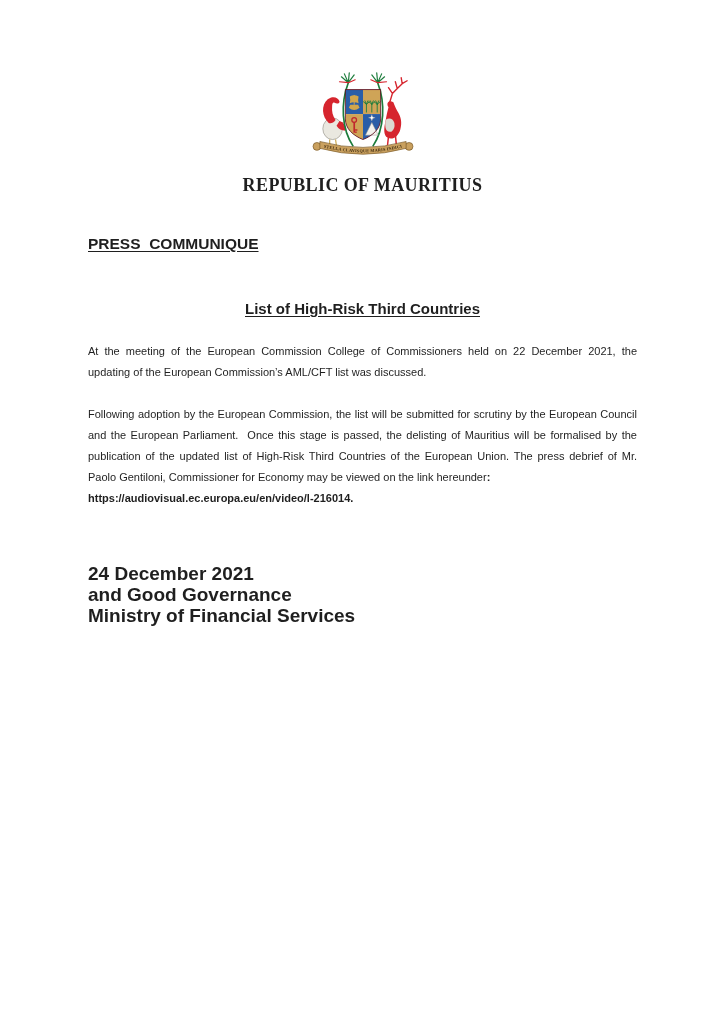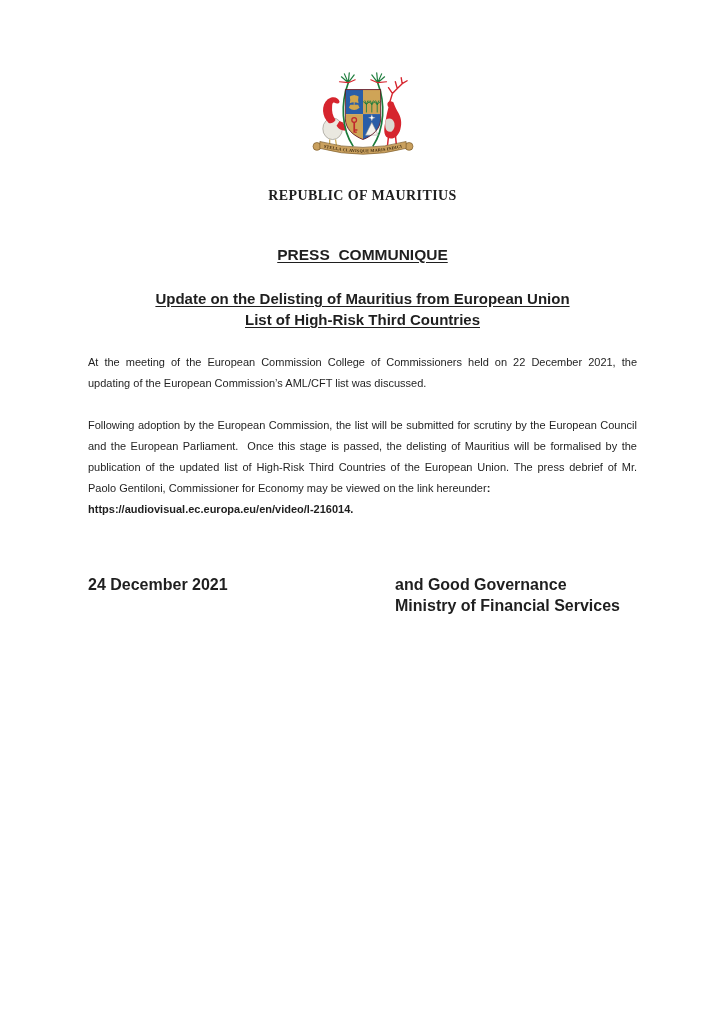--- a/index.html
+++ b/index.html
@@ -12,27 +12,26 @@
     font-family: "Liberation Sans", sans-serif;
     box-sizing: border-box;
     padding: 68px 87px 0 88px;
     overflow: hidden;
   }
   .emblem-wrap { text-align: center; line-height: 0; }
   .republic {
     text-align: center;
     font-family: "Liberation Serif", serif;
     font-weight: 700;
-    font-size: 14px;
+    font-size: 18px;
     letter-spacing: 0.4px;
-    margin-top: 21px;
+    margin-top: 10px;
     line-height: 18px;
   }
   .press-title {
-    text-align: center;
     font-weight: 700;
     font-size: 15.5px;
     text-decoration: underline;
     text-underline-offset: 2px;
     white-space: pre;
     margin-top: 40px;
     line-height: 20px;
   }
   .subtitle {
     text-align: center;
@@ -47,22 +46,23 @@
     font-size: 11px;
     line-height: 21px;
     text-align: justify;
   }
   .body-text p { margin: 0 0 21px 0; white-space: pre-wrap; }
   .b { font-weight: 700; }
   .footer {
     display: flex;
     margin-top: 54px;
     font-weight: 700;
-    font-size: 16px;
+    font-size: 19px;
     line-height: 21px;
+    flex-direction: column;
   }
   .footer .date-col { width: 307px; flex: 0 0 auto; }
   .motto-svg-text {
     font-family: "Liberation Serif", serif;
     font-size: 4.3px;
     letter-spacing: 0.25px;
     fill: #3f2c12;
     font-weight: 700;
   }
 </style>
@@ -141,21 +141,21 @@
         <path id="mottoPath" d="M18,80.5 Q60,91.5 102,80.5" fill="none"></path>
         <text class="motto-svg-text"><textPath href="#mottoPath" startOffset="50%" text-anchor="middle">STELLA CLAVISQUE MARIS INDICI</textPath></text>
       </g>
     </svg>
   </div>
 
   <div class="republic">REPUBLIC OF MAURITIUS</div>
 
   <div class="press-title">PRESS  COMMUNIQUE</div>
 
-  <div class="subtitle"><span class="u">Update on the Delisting of Mauritius from European Union</span><br><span class="u">List of High-Risk Third Countries</span></div>
+  <div class="subtitle"><br><span class="u">List of High-Risk Third Countries</span></div>
 
   <div class="body-text">
     <p>At the meeting of the European Commission College of Commissioners held on 22 December 2021, the updating of the European Commission’s AML/CFT list was discussed.</p>
     <p><span>Following adoption by the European Commission, the list will be submitted for scrutiny by the European Council and the European Parliament.  Once this stage is passed, the delisting of Mauritius will be formalised by the publication of the updated list of High-Risk Third Countries of the European Union. The press debrief of Mr. Paolo Gentiloni, Commissioner for Economy may be viewed on the link hereunder</span><span class="b">:</span><br><span class="b">https://audiovisual.ec.europa.eu/en/video/l-216014.</span></p>
   </div>
 
   <div class="footer">
     <div class="date-col">24 December 2021</div>
     <div class="ministry">
       <div>and Good Governance</div>

